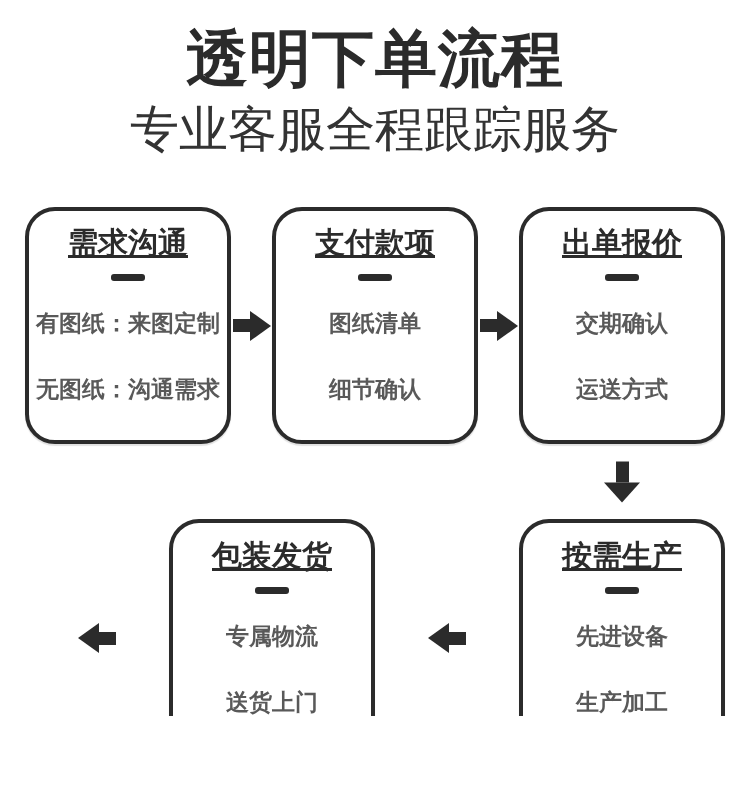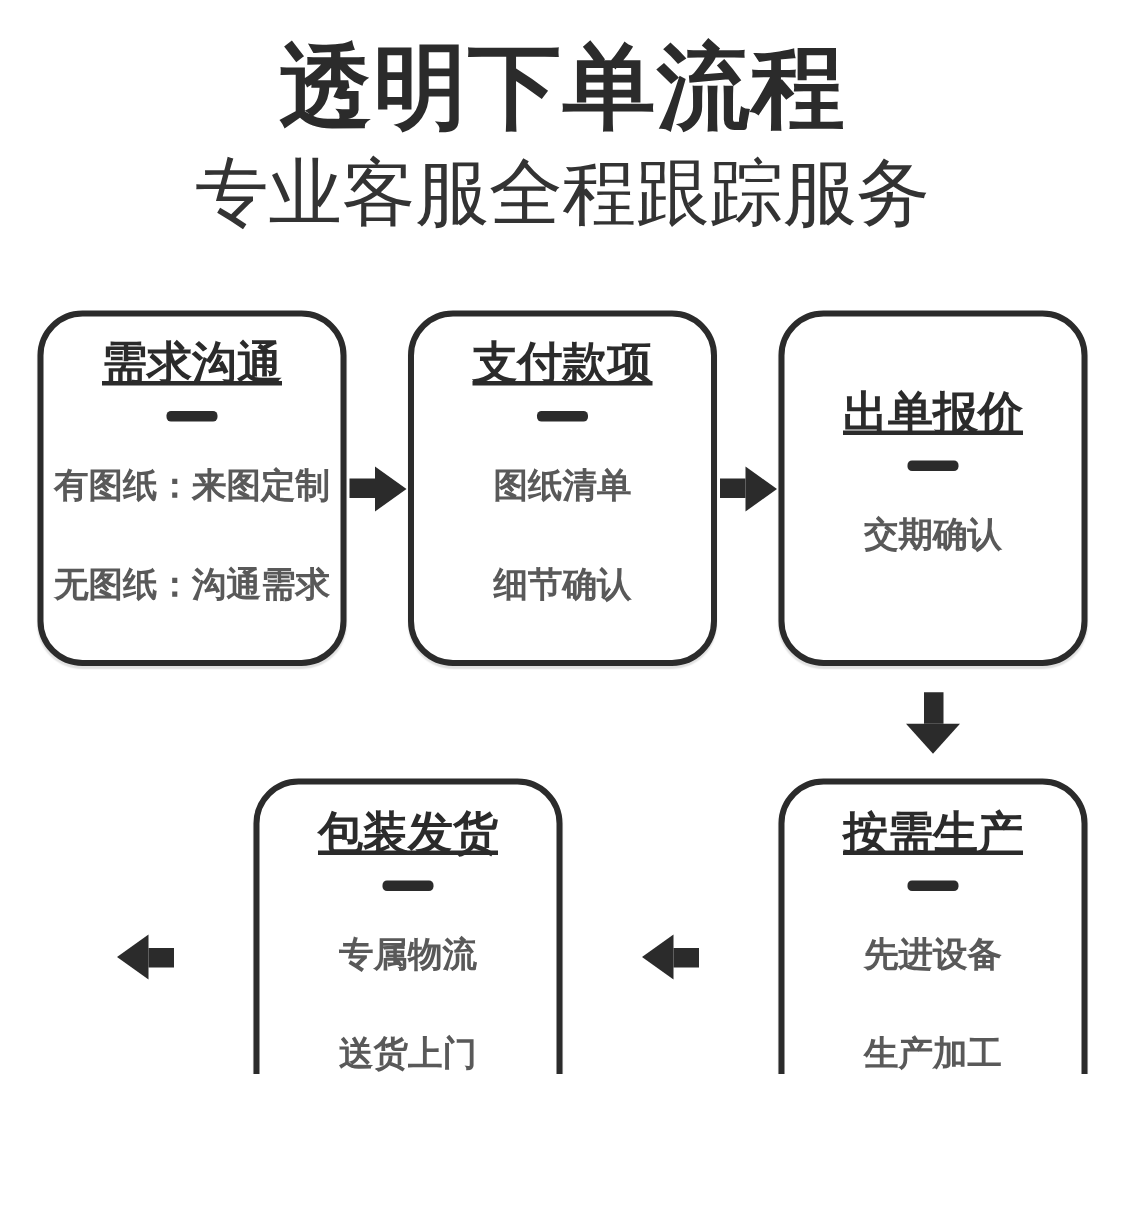--- a/index.html
+++ b/index.html
@@ -139,20 +139,21 @@
       <div class="gap">
         <span class="arrow-right">
             <i class="shaft-h"></i>
             <i class="head-right"></i>
           </span>
       </div>
       <section class="box">
         <h3 class="box-title">出单报价</h3>
         <div class="dash"></div>
         <p class="line">交期确认</p>
+        <p class="line">运送方式</p>
       </section>
     </div>
 
     <div class="row-gap">
       <span class="arrow-down">
           <i class="shaft-v"></i>
           <i class="head-down"></i>
         </span>
     </div>
 

